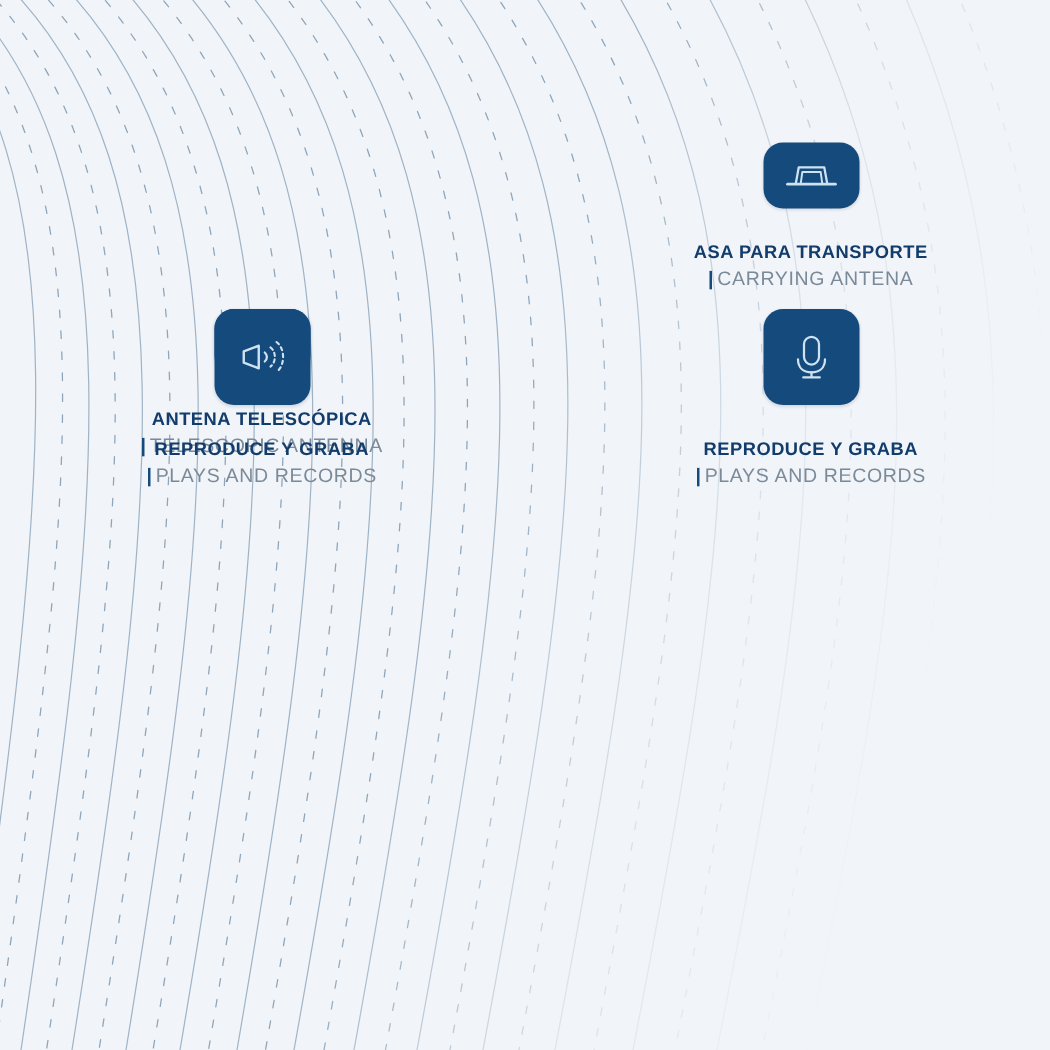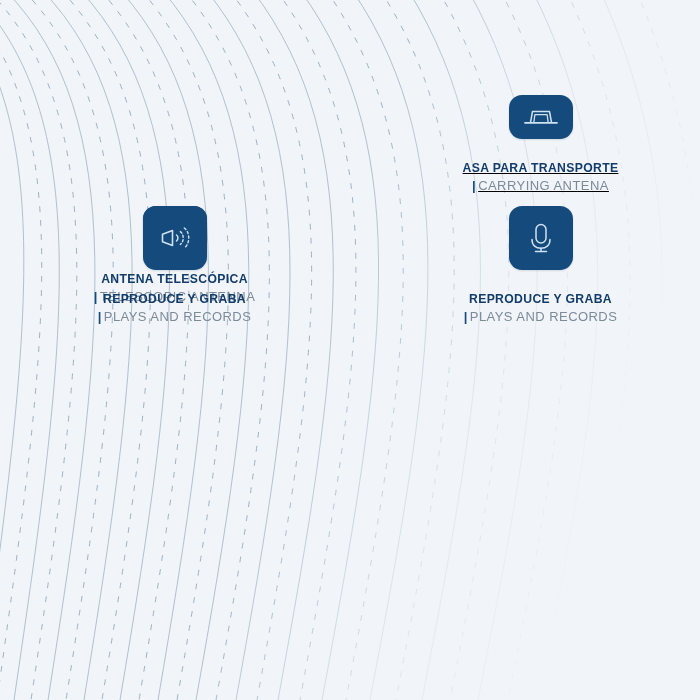--- a/index.html
+++ b/index.html
@@ -87,21 +87,21 @@
   }
 
   .bar {
     color: #154a7c;
     font-weight: bold;
     margin-right: 2px;
   }
 
   
   .card-antenna   { grid-column: 1; grid-row: 1; padding-top: 190px; }
-  .card-handle    { grid-column: 2; grid-row: 1; padding-top: 79px; padding-left: 32px; text-decoration: underline; }
+  .card-handle    { grid-column: 2; grid-row: 1; padding-top: 79px; padding-left: 32px; }
   .card-speaker   { grid-column: 1; grid-row: 2; padding-top: 14px; }
   .card-mic       { grid-column: 2; grid-row: 2; padding-top: 14px; padding-left: 32px; }
 </style>
 </head>
 <body>
 
 <div id="page">
 
   <svg id="bg-pattern" viewBox="0 0 700 700" xmlns="http://www.w3.org/2000/svg">
     <defs>

